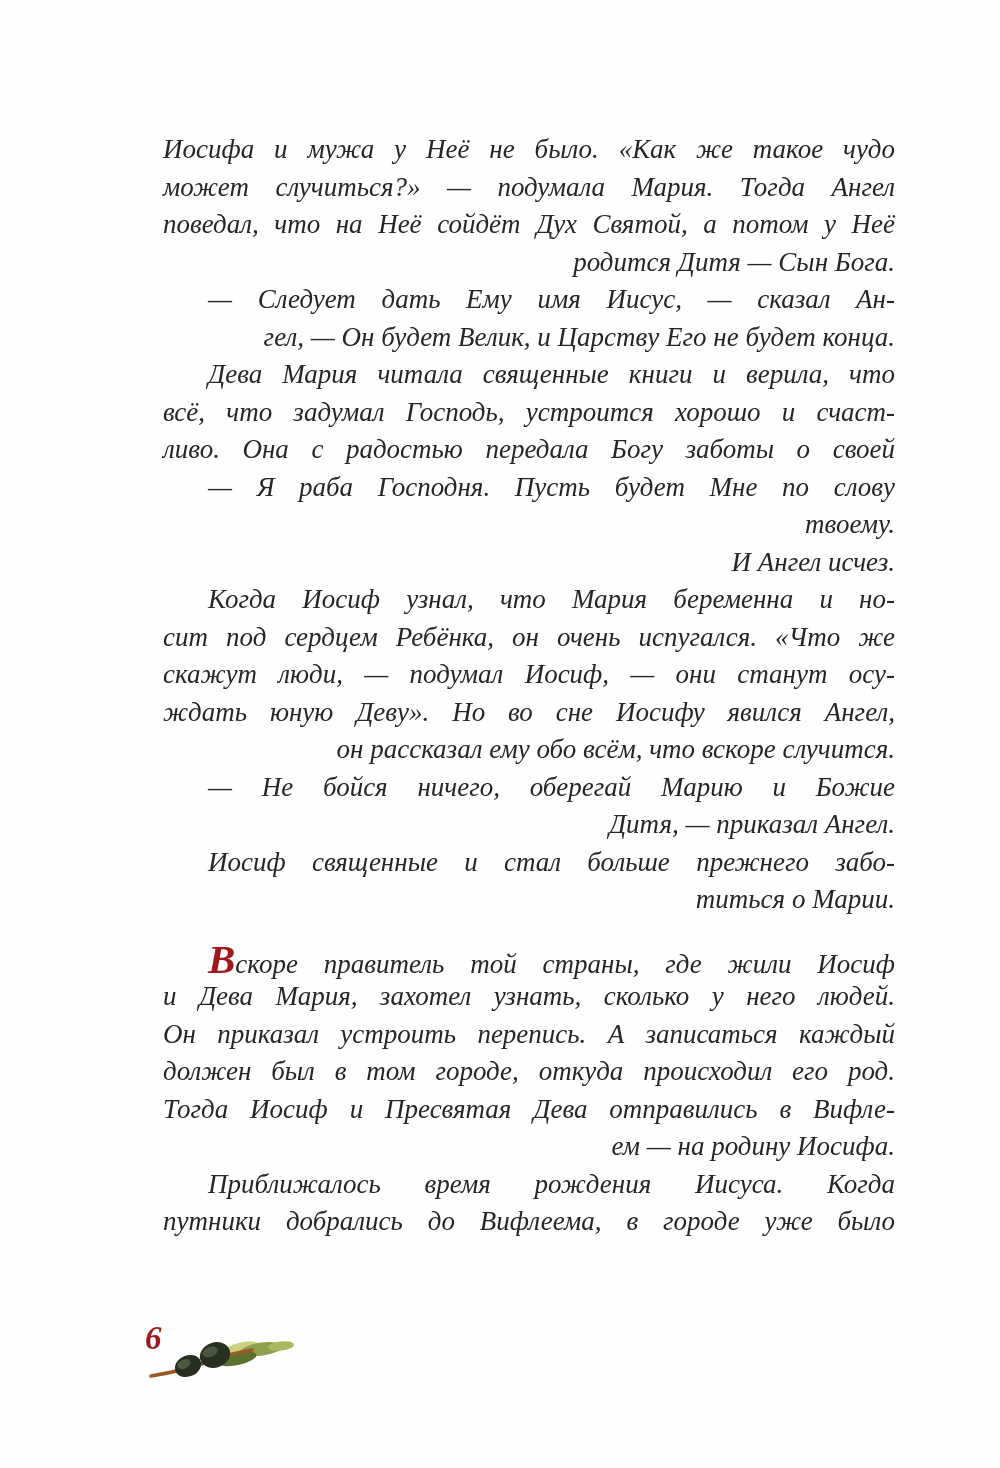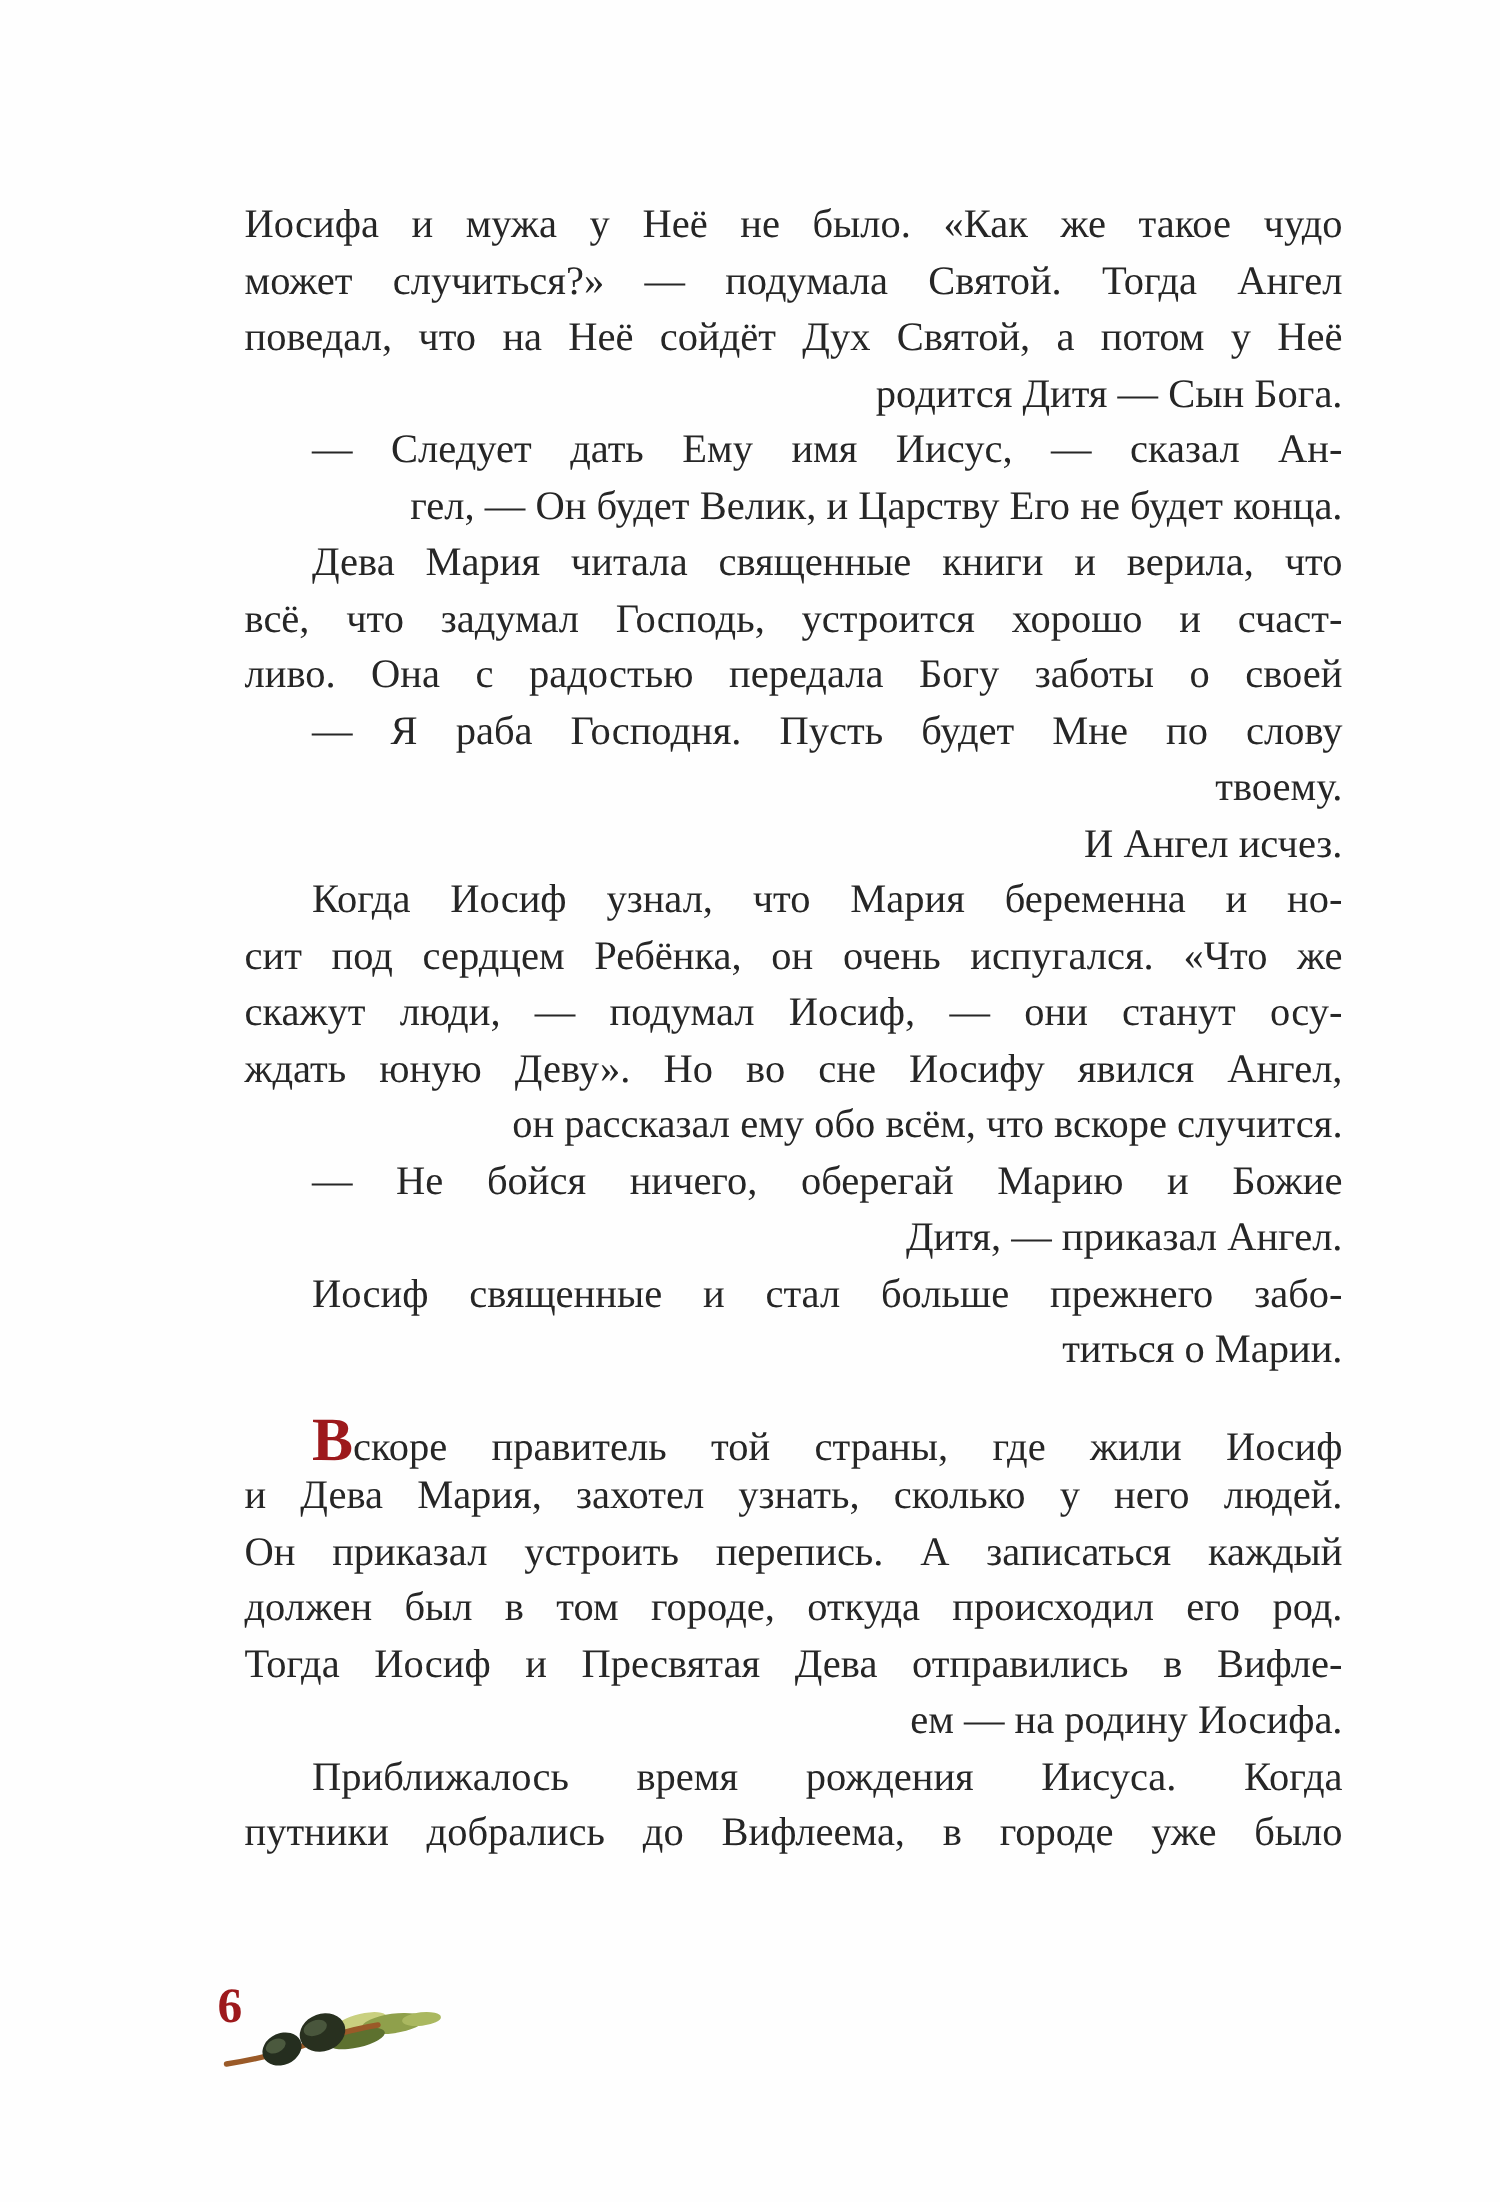--- a/index.html
+++ b/index.html
@@ -7,20 +7,21 @@
     padding: 0;
     background: #ffffff;
   }
   .book-page {
     position: relative;
     width: 1000px;
     height: 1468px;
     background: #fefefe;
     overflow: hidden;
     font-family: "Liberation Serif", "DejaVu Serif", serif;
+    font-style: italic;
   }
   .text-block {
     position: absolute;
     left: 163px;
     top: 131px;
     width: 732px;
     font-size: 27px;
     line-height: 37.5px;
     color: #262626;
   }
@@ -65,21 +66,21 @@
   }
 </style>
 </head>
 <body>
 
 <div class="book-page">
 
   <div class="text-block" id="textBlock">
       <div class="paragraph">
         <div class="line just">Иосифа и мужа у Неё не было. «Как же такое чудо</div>
-        <div class="line just">может случиться?» — подумала Святой. Тогда Ангел</div>
+        <div class="line just">может случиться?» — подумала Мария. Тогда Ангел</div>
         <div class="line just">поведал, что на Неё сойдёт Дух Святой, а потом у Неё</div>
         <div class="line">родится Дитя — Сын Бога.</div>
       </div>
       <div class="paragraph">
         <div class="line just indent">— Следует дать Ему имя Иисус, — сказал Ан-</div>
         <div class="line">гел, — Он будет Велик, и Царству Его не будет конца.</div>
       </div>
       <div class="paragraph">
         <div class="line just indent">Дева Мария читала священные книги и верила, что</div>
         <div class="line just">всё, что задумал Господь, устроится хорошо и счаст-</div>

